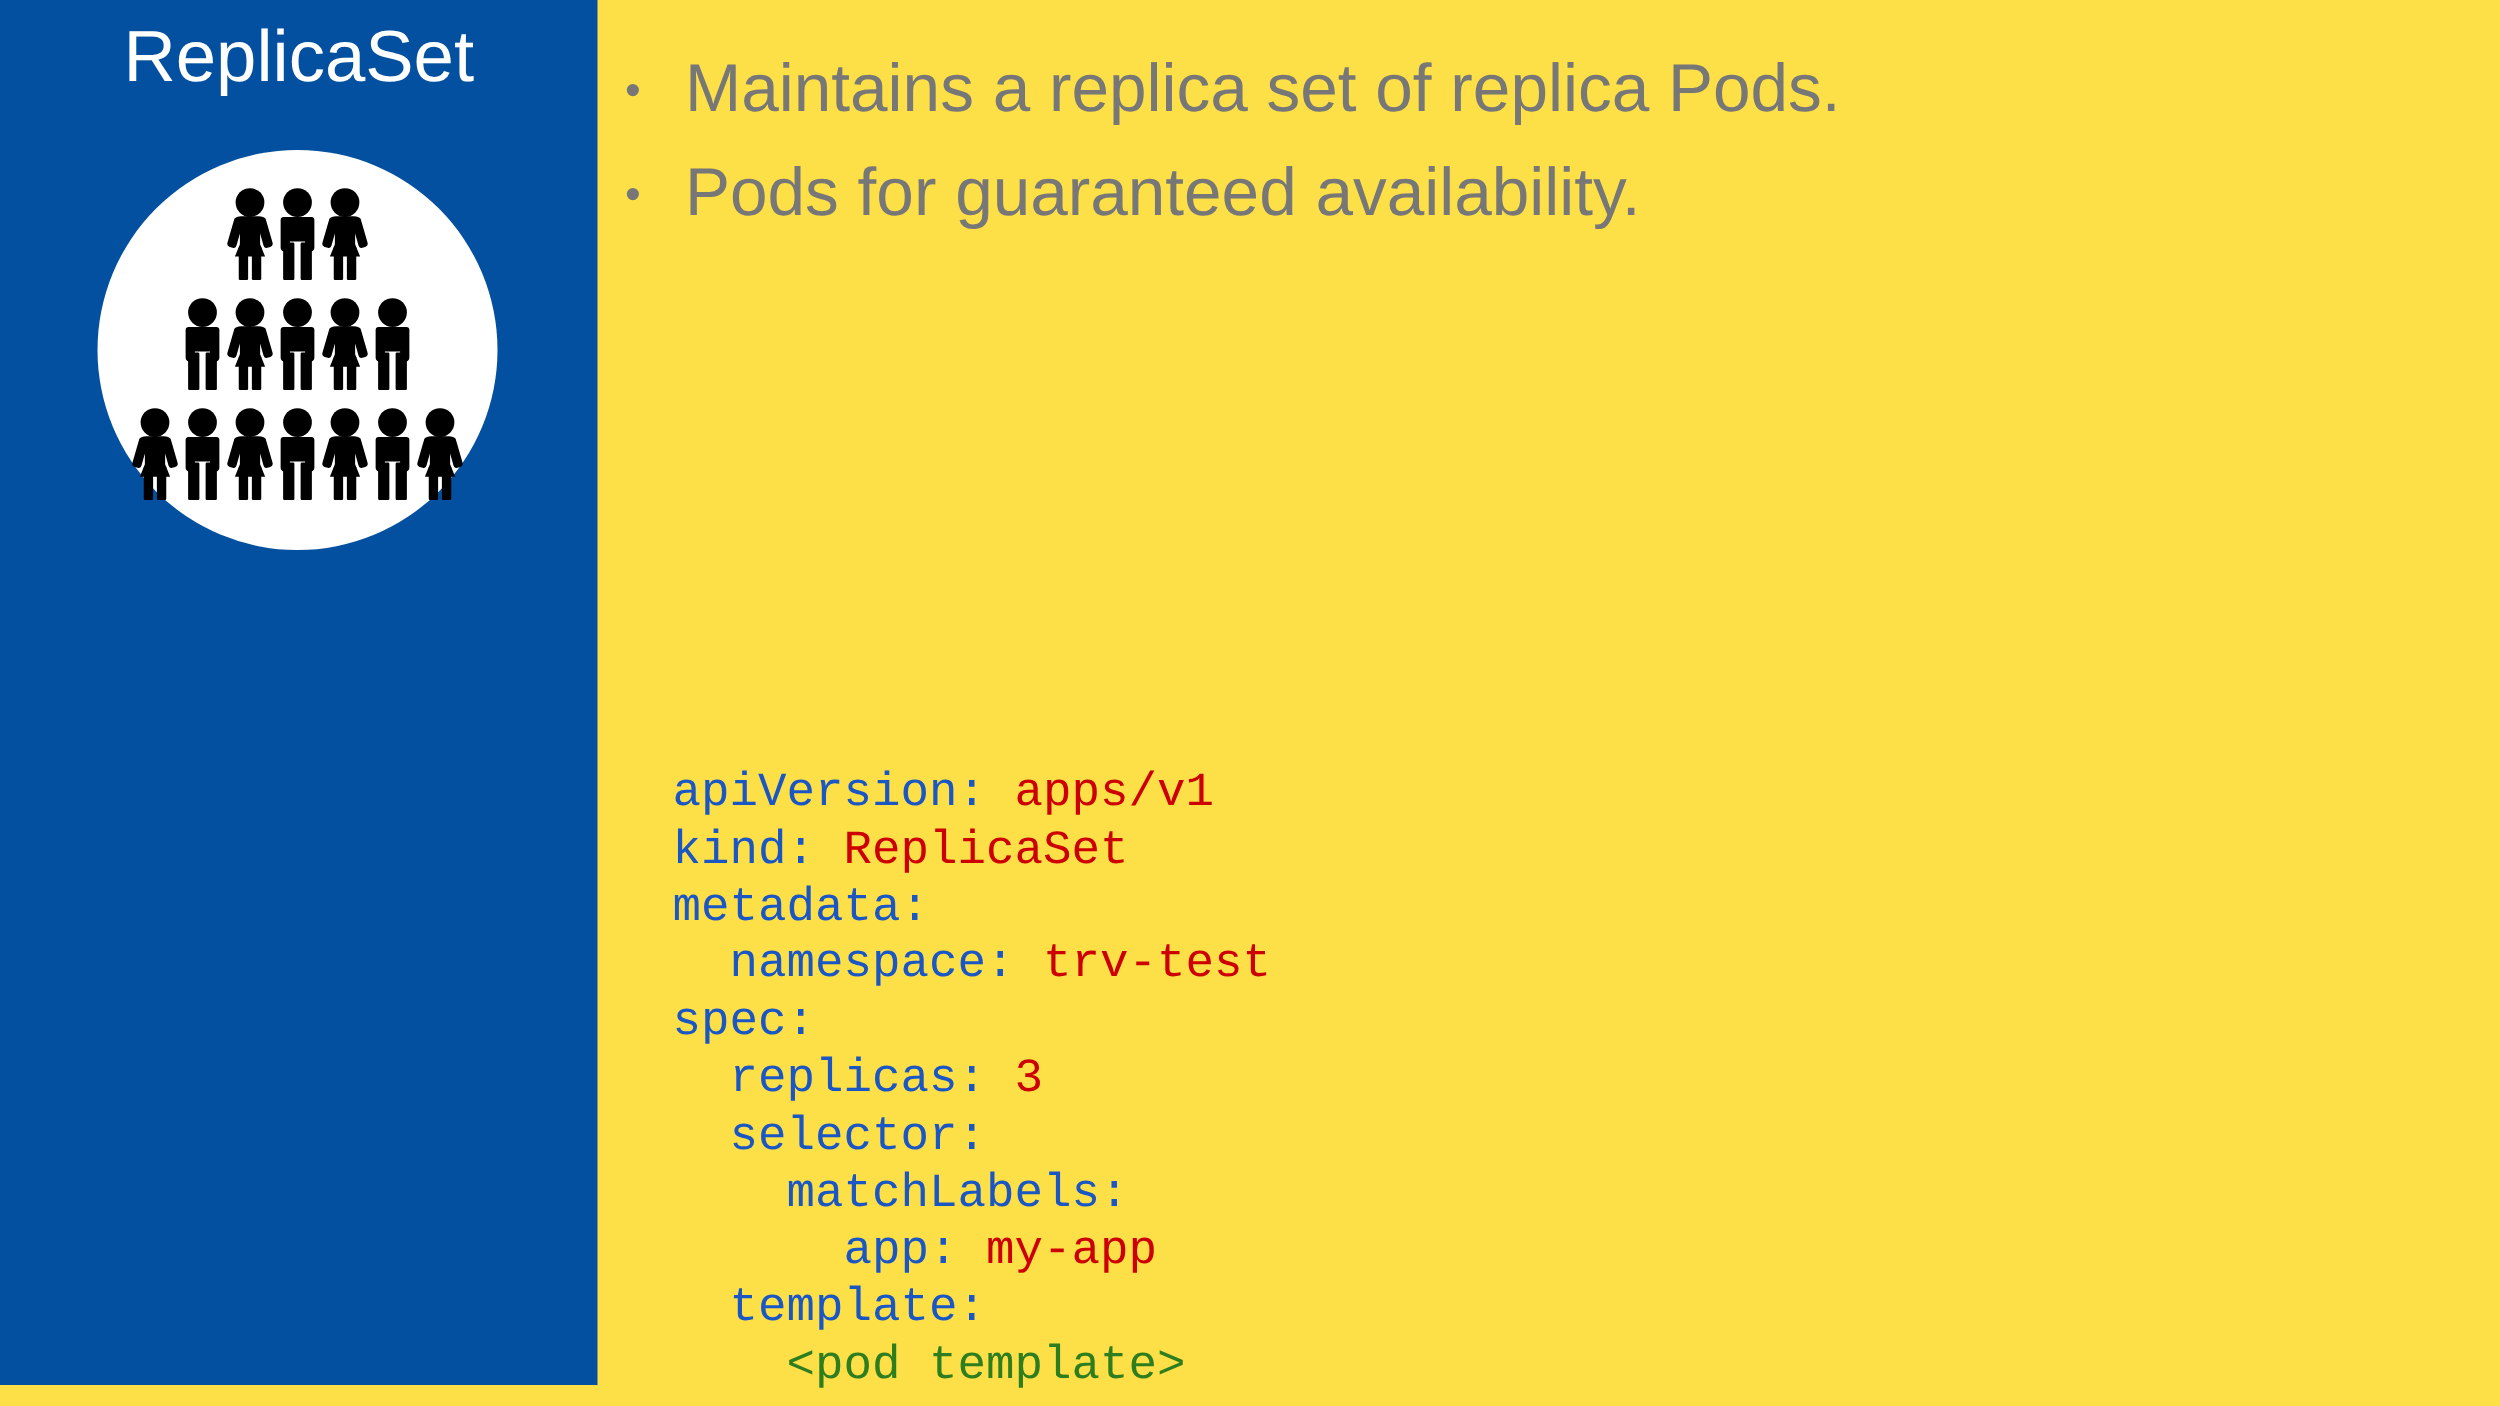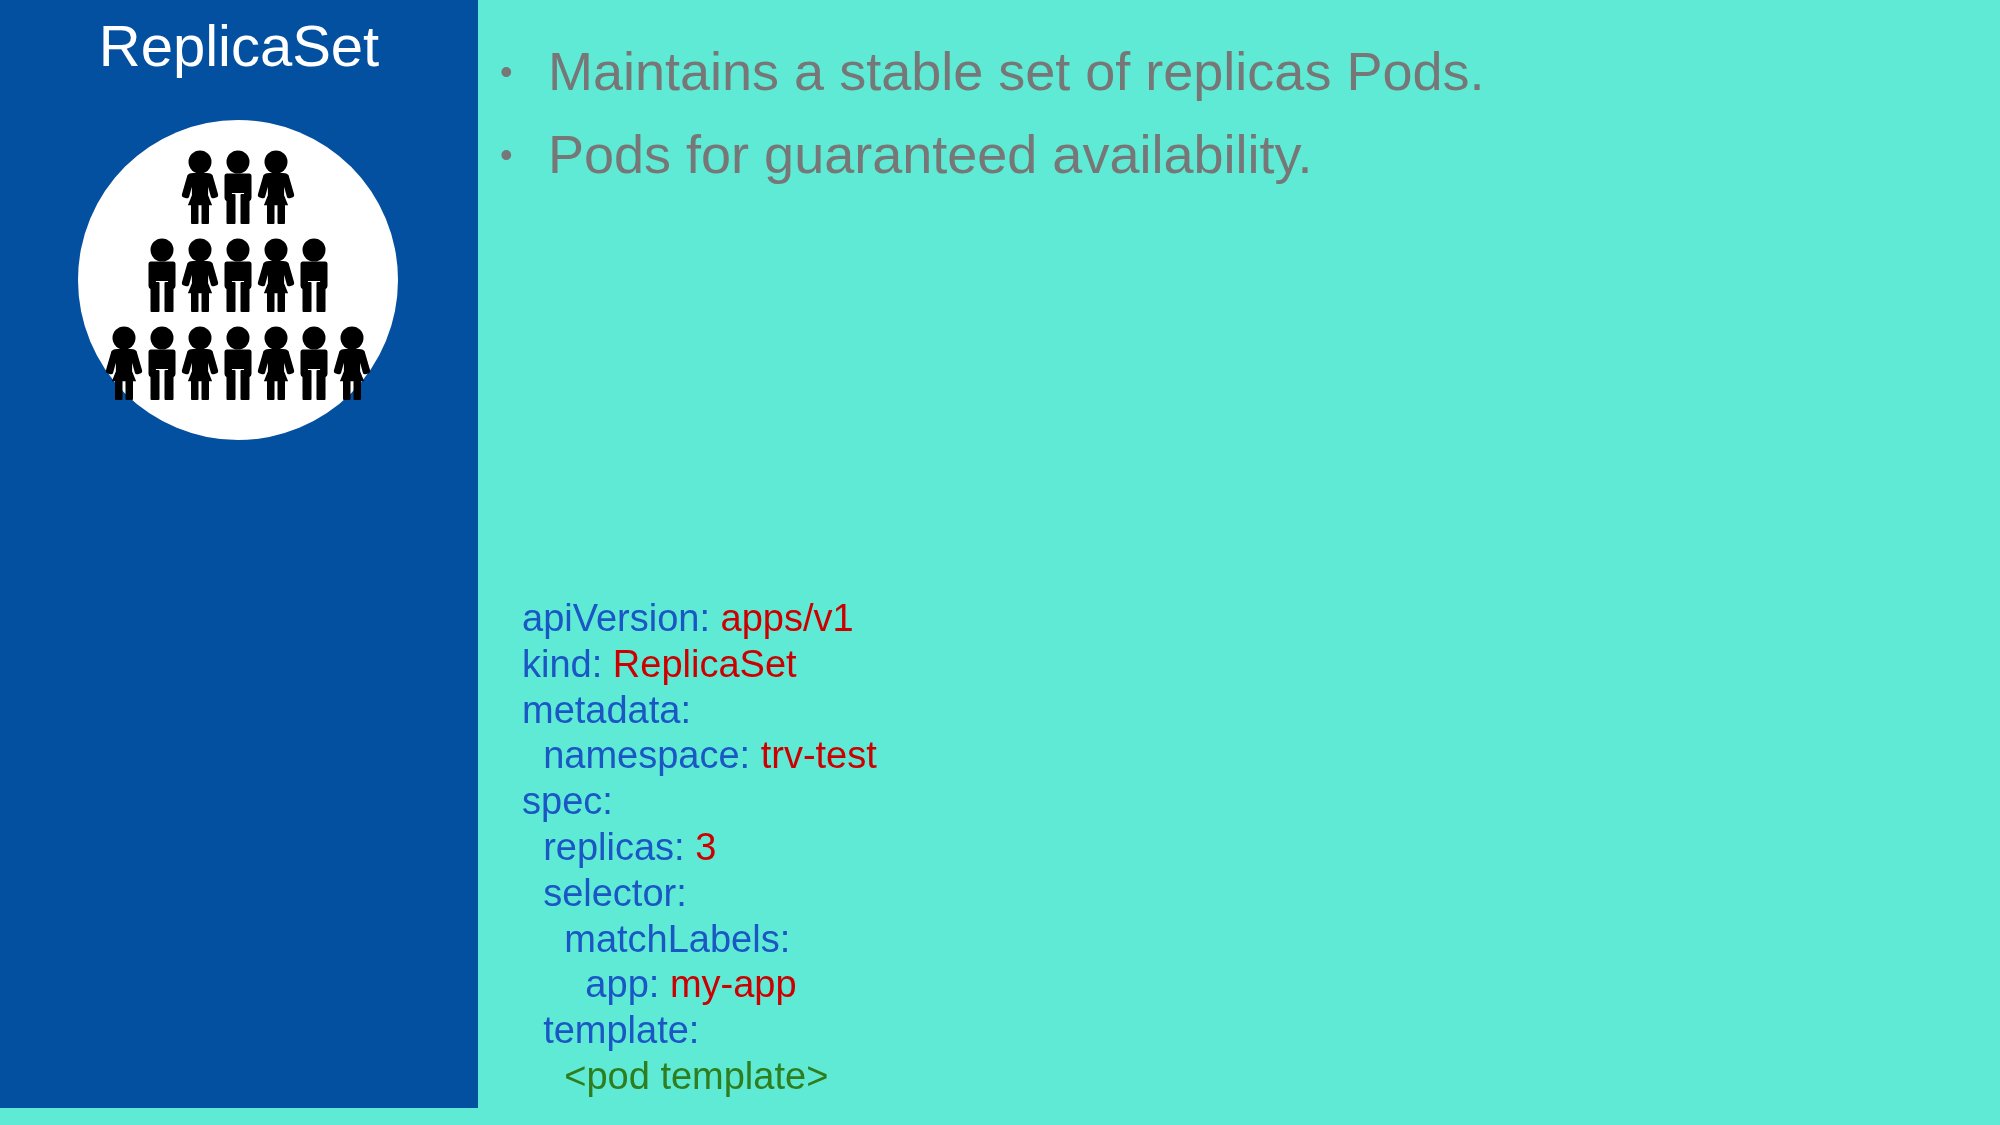--- a/index.html
+++ b/index.html
@@ -11,21 +11,21 @@
   body {
     width: 2000px;
     height: 1125px;
     font-family: "Liberation Sans", sans-serif;
     overflow: hidden;
   }
   .slide {
     position: relative;
     width: 2000px;
     height: 1125px;
-    background: #5eead4;
+    background: #fde047;
     overflow: hidden;
   }
 
   
   .left-panel {
     position: absolute;
     left: 0;
     top: 0;
     width: 478px;
     height: 1108px;
@@ -104,23 +104,23 @@
   }
   .bullet-text {
     flex: 1 1 auto;
   }
 
   
   .yaml {
     position: absolute;
     left: 44px;
     top: 596px;
-    margin: 0;
+    margin: 16px;
     padding: 0;
-    font-family: Liberation Sans, sans-serif;
+    font-family: Liberation Mono, monospace;
     font-size: 38px;
     line-height: 45.8px;
     white-space: pre;
     color: #1a56c4;
   }
   .yaml .line { display: block; height: 45.8px; }
   .k { color: #1a56c4; }
   .v { color: #cc0000; }
   .g { color: #2e7d1f; }
 </style>
@@ -178,21 +178,21 @@
         </g>
       </svg>
     </div>
   </div>
 
   <div class="content">
 
     <ul class="bullets">
       <li class="bullet-row">
         <span class="bullet-dot">•</span>
-        <span class="bullet-text">Maintains a stable set of replicas Pods.</span>
+        <span class="bullet-text">Maintains a replica set of replica Pods.</span>
       </li>
       <li class="bullet-row">
         <span class="bullet-dot">•</span>
         <span class="bullet-text">Pods for guaranteed availability.</span>
       </li>
     </ul>
 
     <pre class="yaml"><span class="line"><span class="k"></span><span class="k">apiVersion:</span><span class="v"> apps/v1</span></span><span class="line"><span class="k"></span><span class="k">kind:</span><span class="v"> ReplicaSet</span></span><span class="line"><span class="k"></span><span class="k">metadata:</span><span class="v"></span></span><span class="line"><span class="k">  </span><span class="k">namespace:</span><span class="v"> trv-test</span></span><span class="line"><span class="k"></span><span class="k">spec:</span><span class="v"></span></span><span class="line"><span class="k">  </span><span class="k">replicas:</span><span class="v"> 3</span></span><span class="line"><span class="k">  </span><span class="k">selector:</span><span class="v"></span></span><span class="line"><span class="k">    </span><span class="k">matchLabels:</span><span class="v"></span></span><span class="line"><span class="k">      </span><span class="k">app:</span><span class="v"> my-app</span></span><span class="line"><span class="k">  </span><span class="k">template:</span><span class="v"></span></span><span class="line"><span class="k">    </span><span class="g">&lt;pod template&gt;</span></span></pre>
 
   </div>

